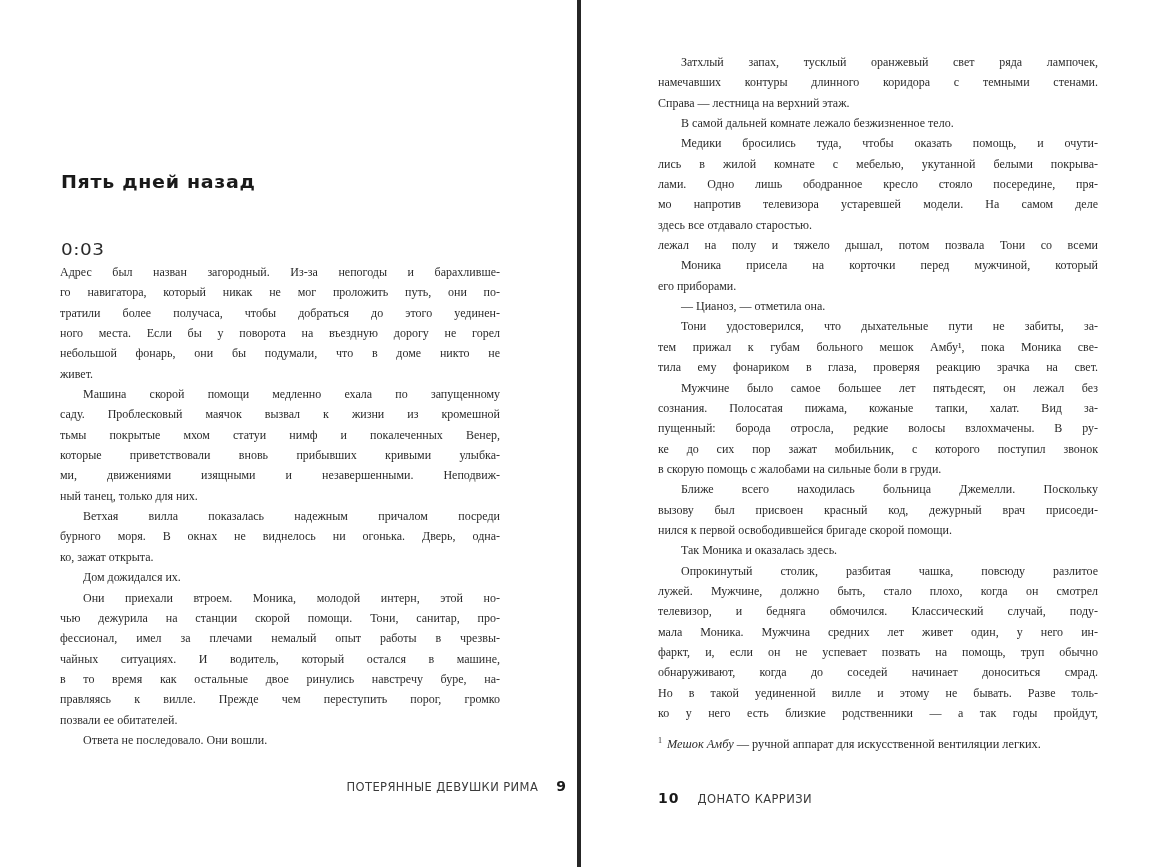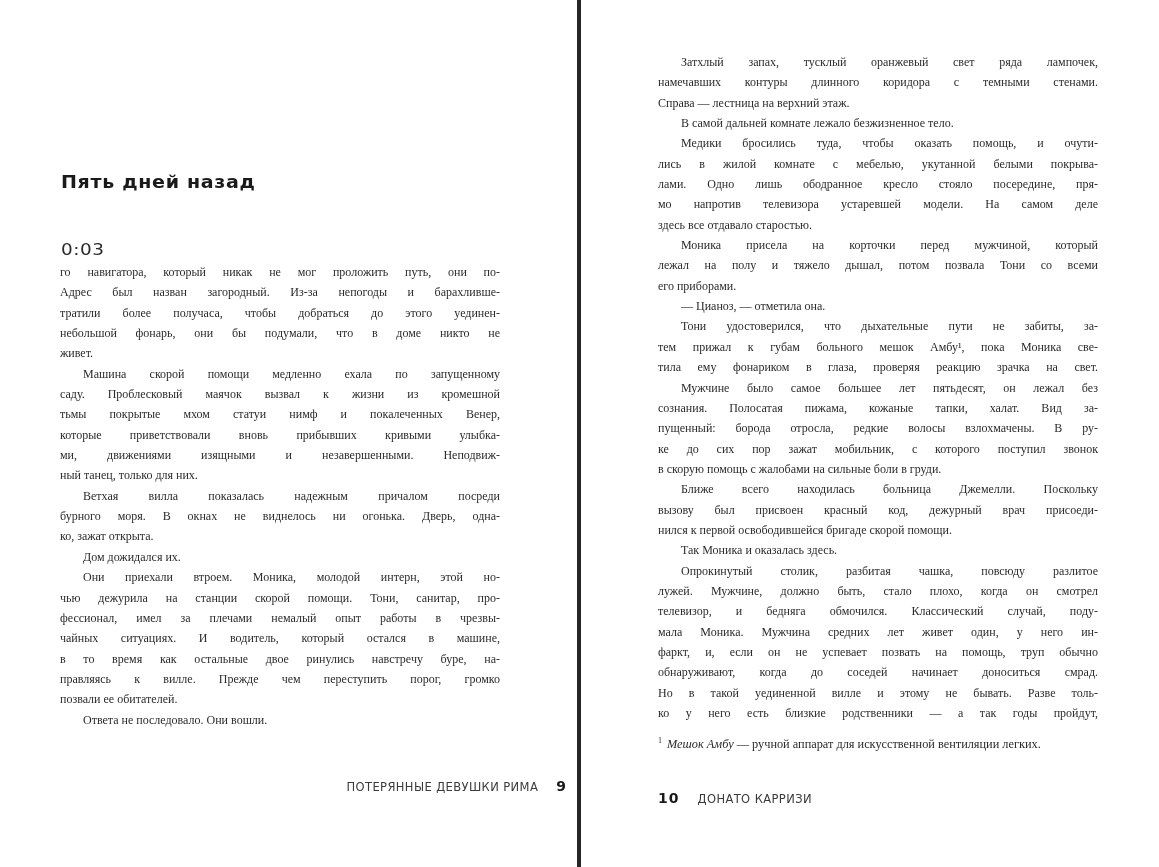--- a/index.html
+++ b/index.html
@@ -52,23 +52,24 @@
   .running-left .page-num { margin-left: 14px; }
   .running-right .page-num { margin-right: 14px; }
 </style>
 </head>
 <body>
 
 <div class="page page-left">
   <h2 class="chapter-title">Пять дней назад</h2>
   <div class="section-time">0:03</div>
   <div class="text text-left" id="left-text">
+      <span class="line">Адрес был назван загородный. Из-за непогоды и барахливше-</span>
       <span class="line">го навигатора, который никак не мог проложить путь, они по-</span>
-      <span class="line">Адрес был назван загородный. Из-за непогоды и барахливше-</span>
       <span class="line">тратили более получаса, чтобы добраться до этого уединен-</span>
+      <span class="line">ного места. Если бы у поворота на въездную дорогу не горел</span>
       <span class="line">небольшой фонарь, они бы подумали, что в доме никто не</span>
       <span class="line last">живет.</span>
       <span class="line ind">Машина скорой помощи медленно ехала по запущенному</span>
       <span class="line">саду. Проблесковый маячок вызвал к жизни из кромешной</span>
       <span class="line">тьмы покрытые мхом статуи нимф и покалеченных Венер,</span>
       <span class="line">которые приветствовали вновь прибывших кривыми улыбка-</span>
       <span class="line">ми, движениями изящными и незавершенными. Неподвиж-</span>
       <span class="line last">ный танец, только для них.</span>
       <span class="line ind">Ветхая вилла показалась надежным причалом посреди</span>
       <span class="line">бурного моря. В окнах не виднелось ни огонька. Дверь, одна-</span>
@@ -95,22 +96,22 @@
   <div class="text text-right" id="right-text">
       <span class="line ind">Затхлый запах, тусклый оранжевый свет ряда лампочек,</span>
       <span class="line">намечавших контуры длинного коридора с темными стенами.</span>
       <span class="line last">Справа — лестница на верхний этаж.</span>
       <span class="line ind last">В самой дальней комнате лежало безжизненное тело.</span>
       <span class="line ind">Медики бросились туда, чтобы оказать помощь, и очути-</span>
       <span class="line">лись в жилой комнате с мебелью, укутанной белыми покрыва-</span>
       <span class="line">лами. Одно лишь ободранное кресло стояло посередине, пря-</span>
       <span class="line">мо напротив телевизора устаревшей модели. На самом деле</span>
       <span class="line last">здесь все отдавало старостью.</span>
+      <span class="line">лежал на полу и тяжело дышал, потом позвала Тони со всеми</span>
       <span class="line ind">Моника присела на корточки перед мужчиной, который</span>
-      <span class="line">лежал на полу и тяжело дышал, потом позвала Тони со всеми</span>
       <span class="line last">его приборами.</span>
       <span class="line ind last">— Цианоз, — отметила она.</span>
       <span class="line ind">Тони удостоверился, что дыхательные пути не забиты, за-</span>
       <span class="line">тем прижал к губам больного мешок Амбу¹, пока Моника све-</span>
       <span class="line">тила ему фонариком в глаза, проверяя реакцию зрачка на свет.</span>
       <span class="line ind">Мужчине было самое большее лет пятьдесят, он лежал без</span>
       <span class="line">сознания. Полосатая пижама, кожаные тапки, халат. Вид за-</span>
       <span class="line">пущенный: борода отросла, редкие волосы взлохмачены. В ру-</span>
       <span class="line">ке до сих пор зажат мобильник, с которого поступил звонок</span>
       <span class="line last">в скорую помощь с жалобами на сильные боли в груди.</span>

